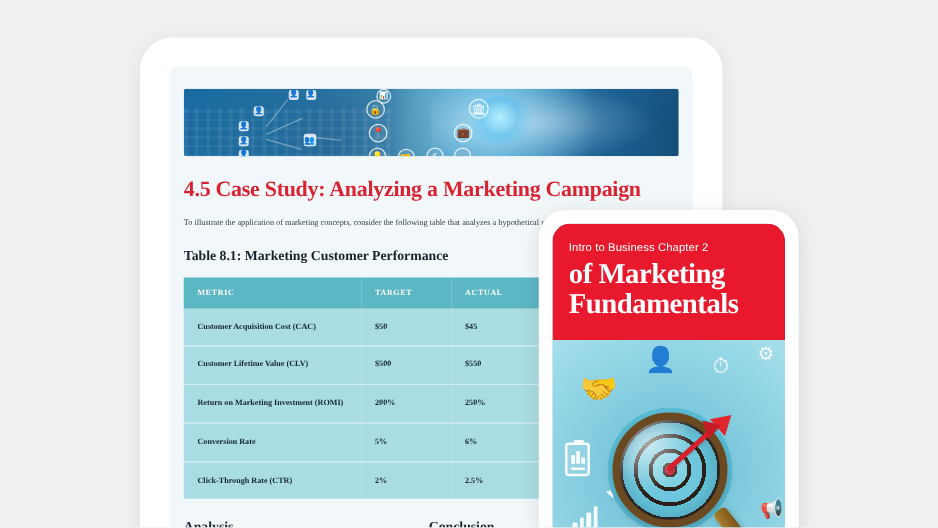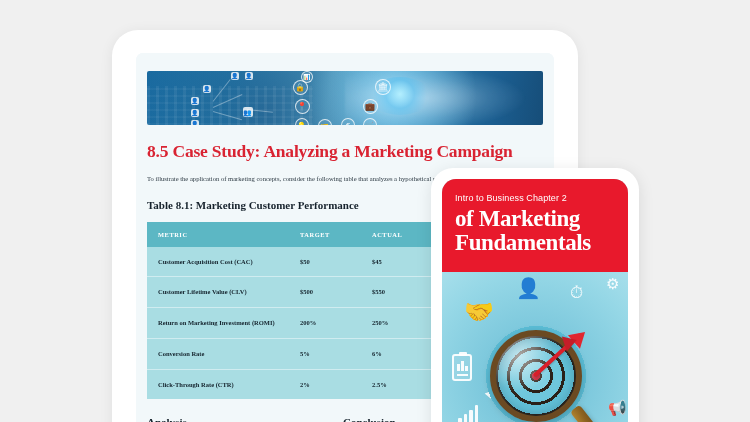--- a/index.html
+++ b/index.html
@@ -344,21 +344,21 @@
           <div class="bnr-ico" style="left:148px;top:28px;width:15px;height:15px;font-size:8px;">📍</div>
           <div class="bnr-ico" style="left:148px;top:47px;width:14px;height:14px;font-size:7px;">💡</div>
           <div class="bnr-ico" style="left:171px;top:48px;width:14px;height:14px;font-size:7px;">🤝</div>
           <div class="bnr-ico" style="left:154px;top:0px;width:12px;height:12px;font-size:6px;">📊</div>
           <div class="bnr-ico" style="left:228px;top:8px;width:16px;height:16px;font-size:9px;">🏛</div>
           <div class="bnr-ico" style="left:216px;top:28px;width:15px;height:15px;font-size:8px;">💼</div>
           <div class="bnr-ico" style="left:194px;top:47px;width:14px;height:14px;font-size:7px;">€</div>
           <div class="bnr-ico" style="left:216px;top:47px;width:14px;height:14px;font-size:7px;">🛒</div>
         </div>
 
-        <h1>8.5 Case Study: Analyzing a Marketing Campaign</h1>
+        <h1>4.5 Case Study: Analyzing a Marketing Campaign</h1>
 
         <p class="intro">To illustrate the application of marketing concepts, consider the following table that analyzes a hypothetical marketing campaign.</p>
 
         <h2 class="tbl-title">Table 8.1: Marketing Customer Performance</h2>
 
         <table id="perf-table">
           <colgroup>
             <col class="c-metric">
               <col class="c-target">
               <col class="c-actual">

